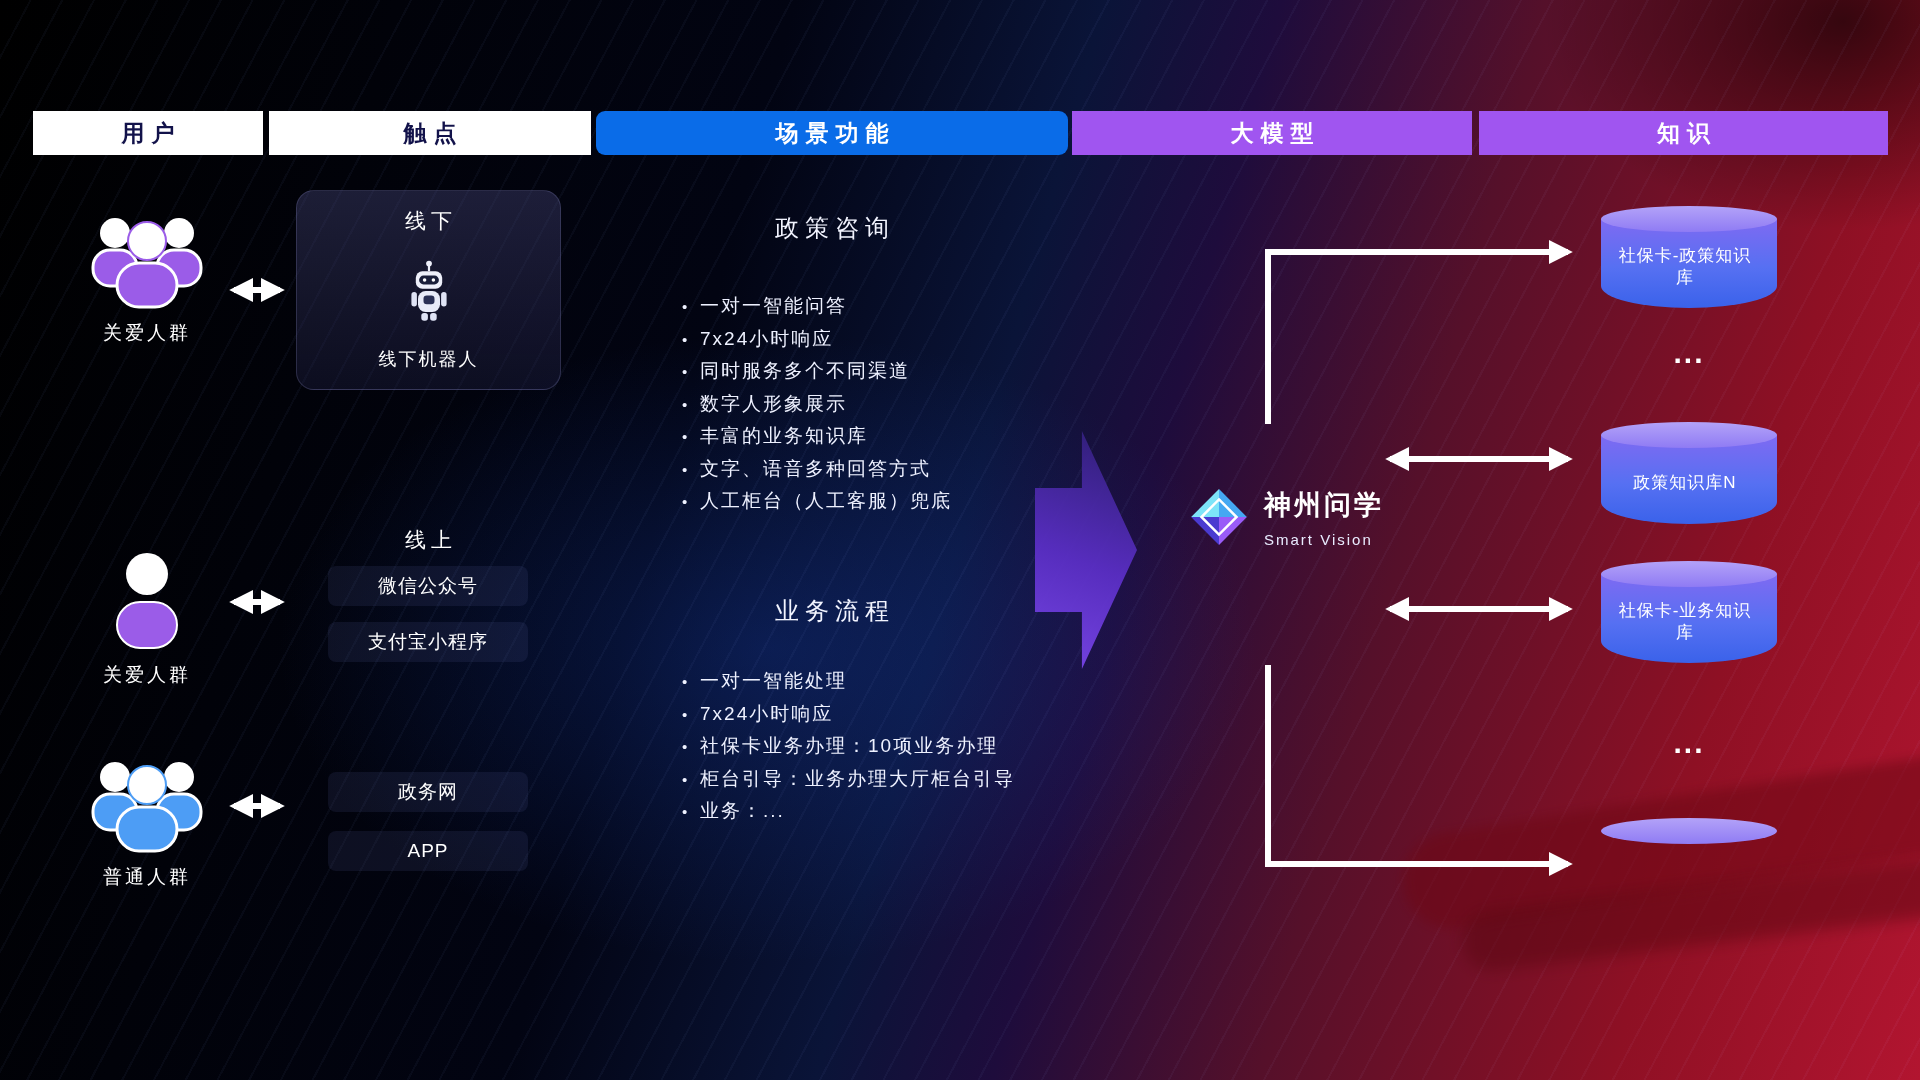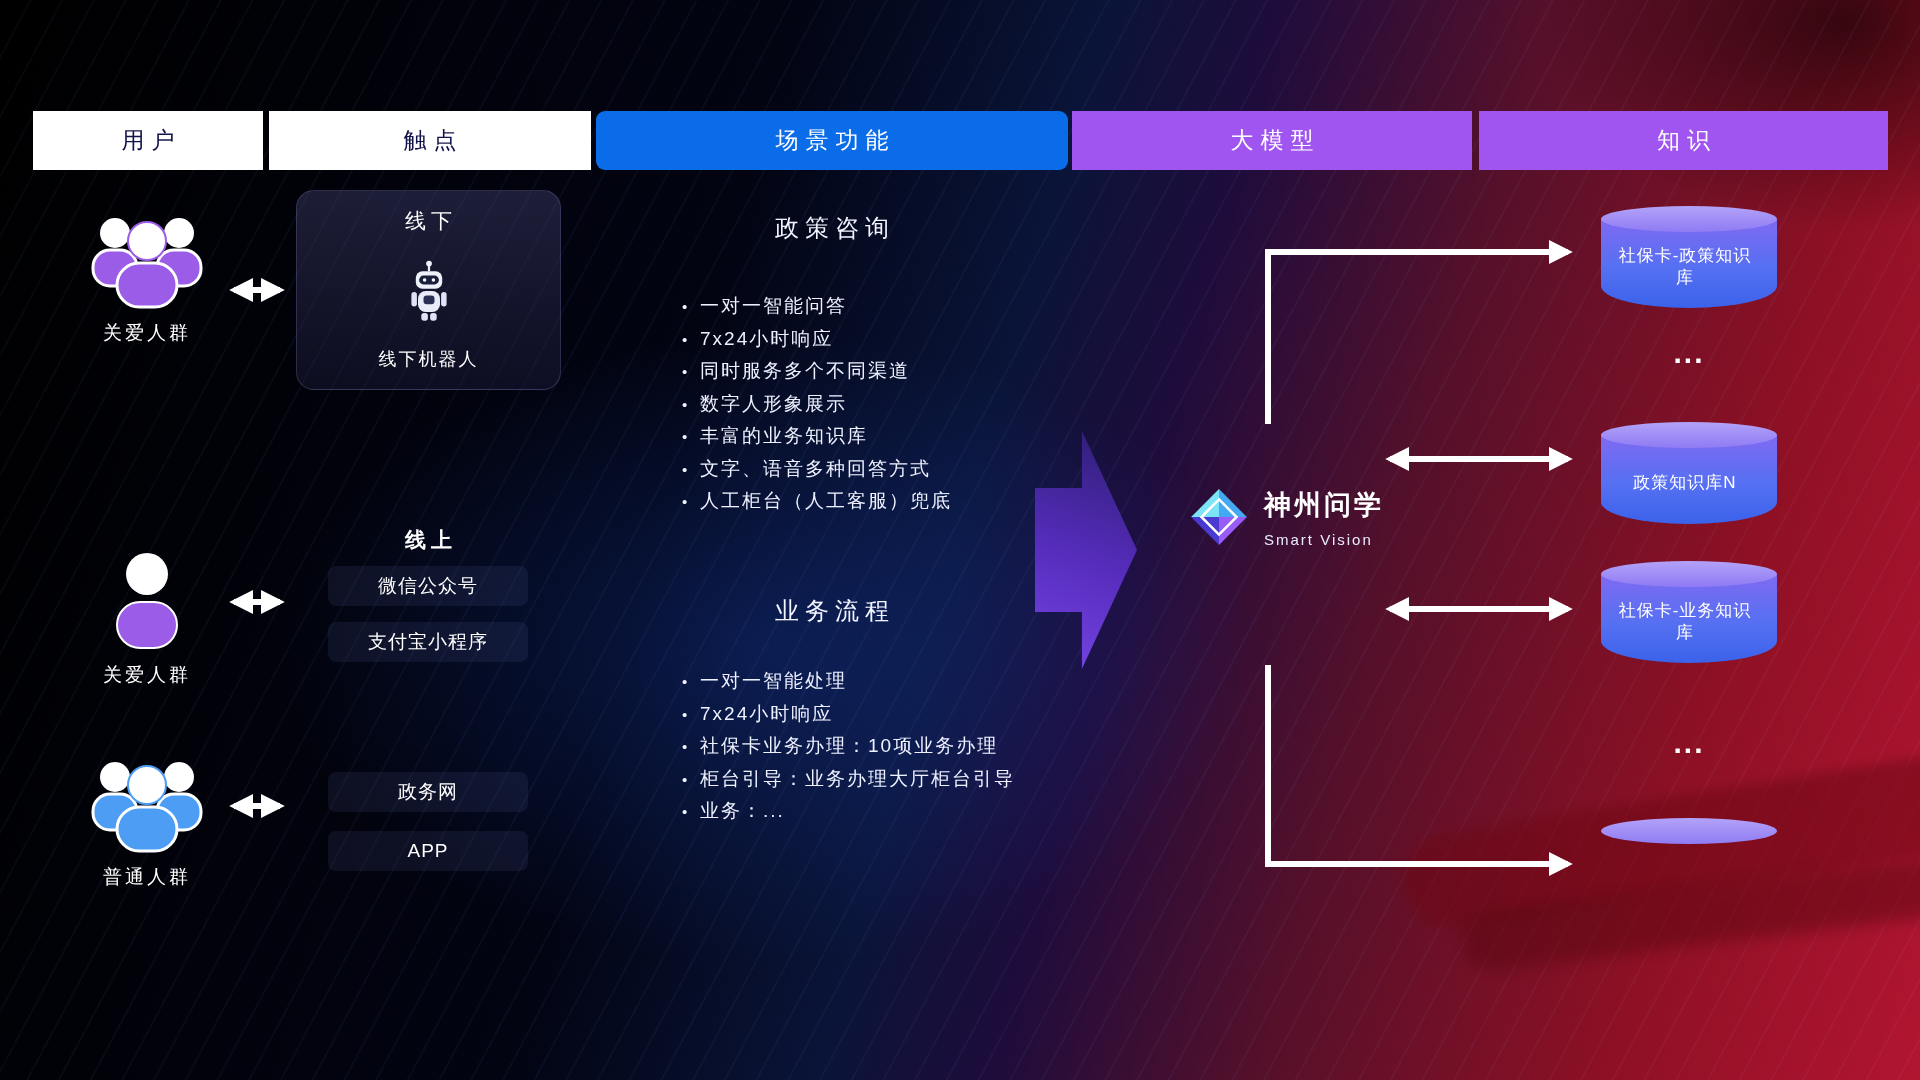--- a/index.html
+++ b/index.html
@@ -14,38 +14,38 @@
   .streaks{
     position:absolute;inset:0;pointer-events:none;
     background:repeating-linear-gradient(118deg,transparent 0 26px,rgba(140,170,255,0.045) 26px 28px);
     mix-blend-mode:screen;
   }
   .swoosh{position:absolute;border-radius:120px;pointer-events:none;}
   .swoosh.s1{left:1400px;top:790px;width:640px;height:96px;transform:rotate(-9deg);background:rgba(110,8,20,0.55);filter:blur(6px);}
   .swoosh.s2{left:1460px;top:880px;width:560px;height:60px;transform:rotate(-7deg);background:rgba(90,6,16,0.5);filter:blur(8px);}
 
   
-  .header-cell{position:absolute;top:111px;height:59px;display:flex;align-items:center;justify-content:center;
-    font-size:23px;font-weight:normal;letter-spacing:7px;text-indent:7px;}
+  .header-cell{position:absolute;top:111px;height:44px;display:flex;align-items:center;justify-content:center;
+    font-size:23px;font-weight:bold;letter-spacing:7px;text-indent:7px;}
   .white-cell{background:#ffffff;color:#12124a;}
   .blue-cell{background:#0a6ce8;color:#fff;border-radius:9px;}
   .purple-cell{background:#a055f0;color:#fff;}
 
   
   .user-item{position:absolute;width:170px;display:flex;flex-direction:column;align-items:center;gap:10px;}
   .user-label{font-size:19px;letter-spacing:3px;color:#fff;}
 
   
   .offline-card{position:absolute;left:296px;top:190px;width:265px;height:200px;border-radius:18px;
     background:linear-gradient(180deg,rgba(72,72,124,0.40),rgba(38,38,78,0.32));
     border:1px solid rgba(150,150,210,0.22);
     display:flex;flex-direction:column;align-items:center;justify-content:space-between;padding:16px 0 18px 0;box-sizing:border-box;}
   .tp-title{font-size:21px;letter-spacing:5px;text-indent:5px;color:#fff;}
   .tp-sub{font-size:18px;letter-spacing:2px;color:#fff;}
-  .online-title{position:absolute;left:296px;top:526px;width:265px;text-align:center;font-size:21px;letter-spacing:5px;text-indent:5px;font-weight:bold;}
+  .online-title{position:absolute;left:296px;top:526px;width:265px;text-align:center;font-size:21px;letter-spacing:5px;text-indent:5px;}
   .tp-pill{position:absolute;left:328px;width:200px;height:40px;display:flex;align-items:center;justify-content:center;
     font-size:19px;letter-spacing:1px;border-radius:8px;background:rgba(90,100,160,0.14);}
 
   
   .sc-title{position:absolute;left:596px;width:472px;text-align:center;font-size:24px;letter-spacing:6px;text-indent:6px;color:#f2f4ff;}
   .sc-list{position:absolute;left:680px;margin:0;padding:0;list-style:none;}
   .sc-list li{position:relative;padding-left:20px;font-size:19px;letter-spacing:2px;line-height:32.5px;color:#eef1ff;white-space:nowrap;}
   .sc-list li::before{content:"•";position:absolute;left:2px;font-size:15px;top:1px;}
 
   

